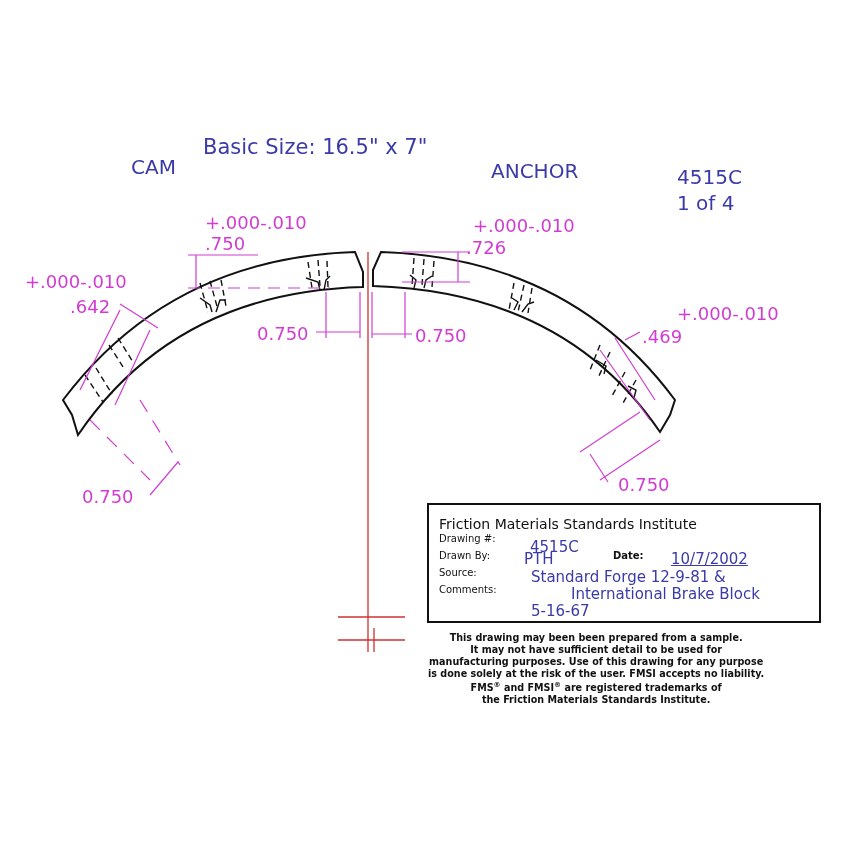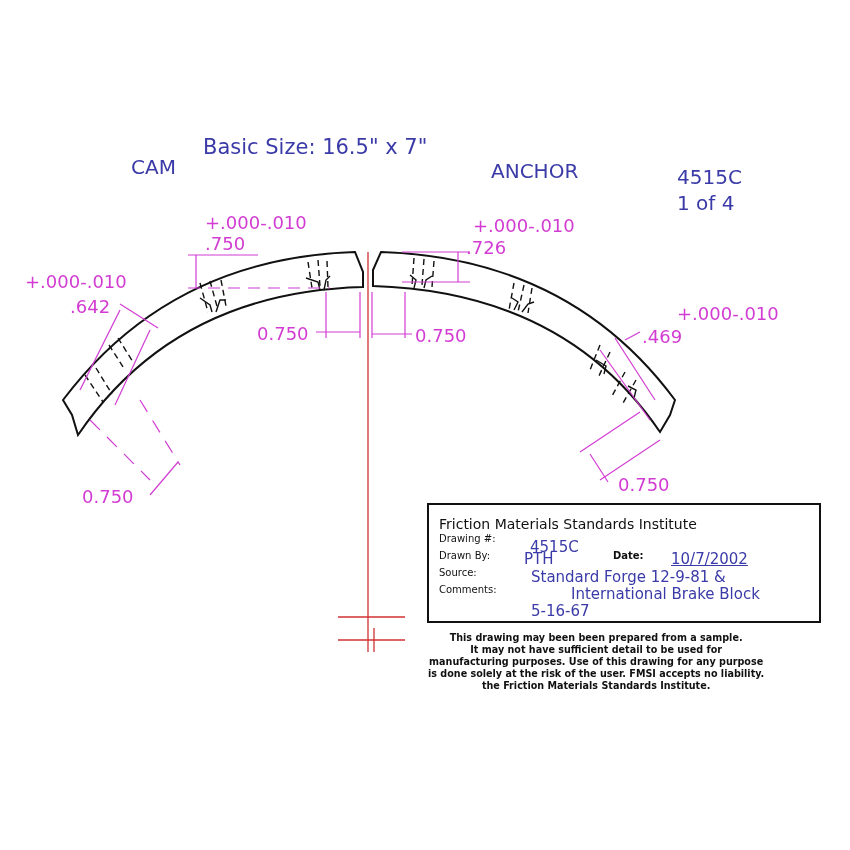--- a/index.html
+++ b/index.html
@@ -111,14 +111,15 @@
 <div class="tb-line" style="left:439px; top:584px;">Comments:</div>
 <div class="tb-val" style="left:531px; top:568px;">Standard Forge 12-9-81 &amp;</div>
 <div class="tb-val" style="left:531px; top:585px;margin-left:40px;">International Brake Block</div>
 <div class="tb-val" style="left:531px; top:602px;">5-16-67</div>
 
 <div class="disclaimer">
   <div>This drawing may been been prepared from a sample.</div>
   <div>It may not have sufficient detail to be used for</div>
   <div>manufacturing purposes.  Use of this drawing for any purpose</div>
   <div>is done solely at the risk of the user. FMSI accepts no liability.</div>
+  <div><span>FMS</span><sup>®</sup><span> and </span><span>FMSI</span><sup>®</sup><span> are registered trademarks of</span></div>
   <div>the Friction Materials Standards Institute.</div>
 </div>
 
 </body></html>

